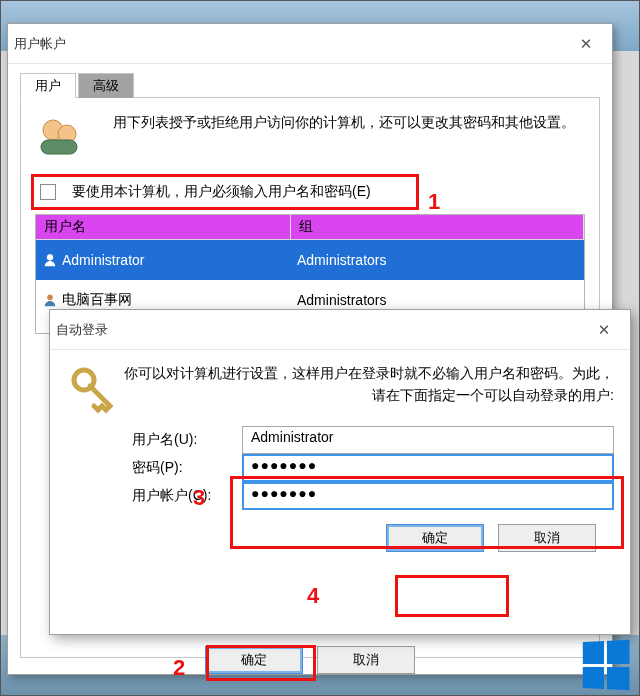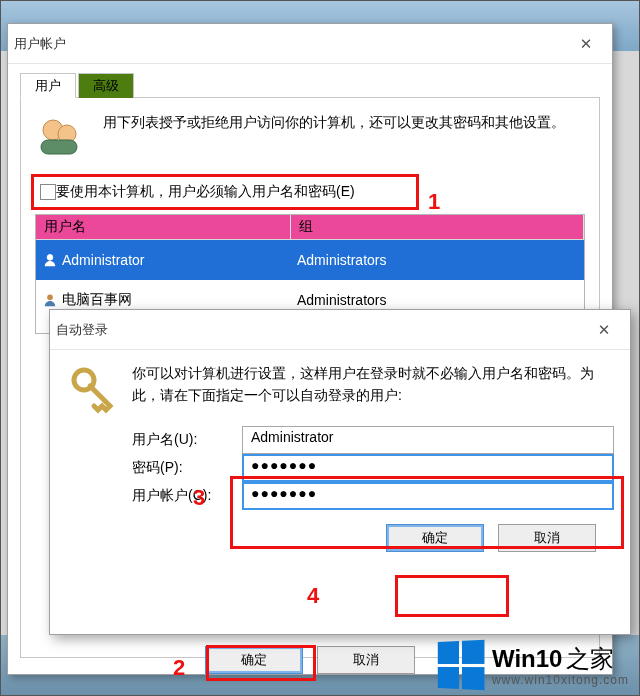--- a/index.html
+++ b/index.html
@@ -50,46 +50,46 @@
     font-family: Arial, sans-serif;
   }
   .client { padding: 8px 12px 0 12px; position: relative; height: calc(100% - 30px); }
 
   
   .tabs { display:flex; height: 26px; border-bottom:1px solid #c5c5c5; }
   .tab {
     padding: 3px 14px 0 14px;
     border: 1px solid #c5c5c5;
     border-bottom: none;
-    background: #4d7c0f;
+    background: #a3a3a3;
     margin-right: 2px;
     position: relative;
     top: 1px;
     font-size: 13px;
   }
   .tab.active { background:#fff; border-bottom: 1px solid #fff; }
 
   .panel { border:1px solid #c5c5c5; border-top:none; padding: 14px 14px 10px 14px; height: 560px; }
 
-  .intro-row { display:flex; gap:20px; align-items:flex-start; }
+  .intro-row { display:flex; gap:30px; align-items:flex-start; }
   .intro-row .icon { width:48px; height:48px; flex:none; }
   .intro-row .txt { flex:1; line-height:1.5; font-size:14px; }
 
-  .chk-row { margin: 14px 0 4px -4px; padding:6px 6px; display:flex; align-items:center; gap:0; border: 3px solid #e11; width: 388px; }
+  .chk-row { margin: 14px 0 4px -4px; padding:6px 6px; display:flex; align-items:center; gap:16px; border: 3px solid #e11; width: 388px; }
   .chk {
     width:16px; height:16px; border:1px solid #888; background:#fff; flex:none;
   }
   .chk-label { font-size:14px; }
 
   .listlabel { margin-top:8px; font-size:14px; }
   .listview {
     margin-top:4px; border:1px solid #b5b5b5; height: 120px; overflow:hidden;
     font-size:14px;
   }
-  .lv-head { display:flex; background:#ec4899; border-bottom:1px solid #d8d8d8; }
+  .lv-head { display:flex; background:#d946ef; border-bottom:1px solid #d8d8d8; }
   .lv-head div { padding:3px 8px; border-right:1px solid #e2e2e2; }
   .lv-head .c1 { width: 255px; }
   .lv-head .c2 { flex:1; }
   .lv-row { display:flex; }
   .lv-row .c1 { width:255px; padding:1px 6px; display:flex; align-items:center; gap:4px; }
   .lv-row .c2 { flex:1; padding:12px 6px; }
   .lv-row.sel { background:#1f6fd6; color:#fff; }
   .uicon { width:16px; height:16px; display:inline-flex; align-items:center; justify-content:center; }
   .uicon svg { width:14px; height:14px; }
 
@@ -108,21 +108,21 @@
     position:absolute;
     left: 48px; top: 308px;
     width: 582px; height: 326px;
     background:#fff;
     border:1px solid #9f9f9f;
     box-shadow: 4px 4px 12px rgba(0,0,0,.35);
     z-index: 5;
   }
   .dlg2 .titlebar { border-bottom:1px solid #e5e5e5; }
   .dlg2 .client2 { padding: 12px 16px 0 16px; }
-  .intro2 { display:flex; gap:14px; }
+  .intro2 { display:flex; gap:0;text-align:right; }
   .intro2 .icon { width:52px; height:52px; flex:none; }
   .intro2 .txt { flex:1; font-size:14px; line-height:1.6; }
 
   .form { margin: 12px 0 0 66px; }
   .frow { display:flex; align-items:center; }
   .frow .lbl { width: 110px; font-size:14px; }
   .input {
     flex:1; height: 28px; border:1px solid #a8a8a8; padding: 2px 8px;
     font-size:14px; background:#fff;
   }
@@ -270,17 +270,13 @@
 <div class="annbox" style="left:394px; top:574px; width:114px; height:42px;"></div>
 <div class="ann" style="left:306px; top:582px;">4</div>
 
 <div class="winlogo">
   <div class="sq">
       <div></div>
       <div></div>
       <div></div>
       <div></div>
     </div>
-  <div>
-    <div><span class="t1">Win10</span> <span class="t1" style="font-weight:normal">之家</span></div>
-    <div class="t2">www.win10xitong.com</div>
-  </div>
 </div>
 
 </body></html>

